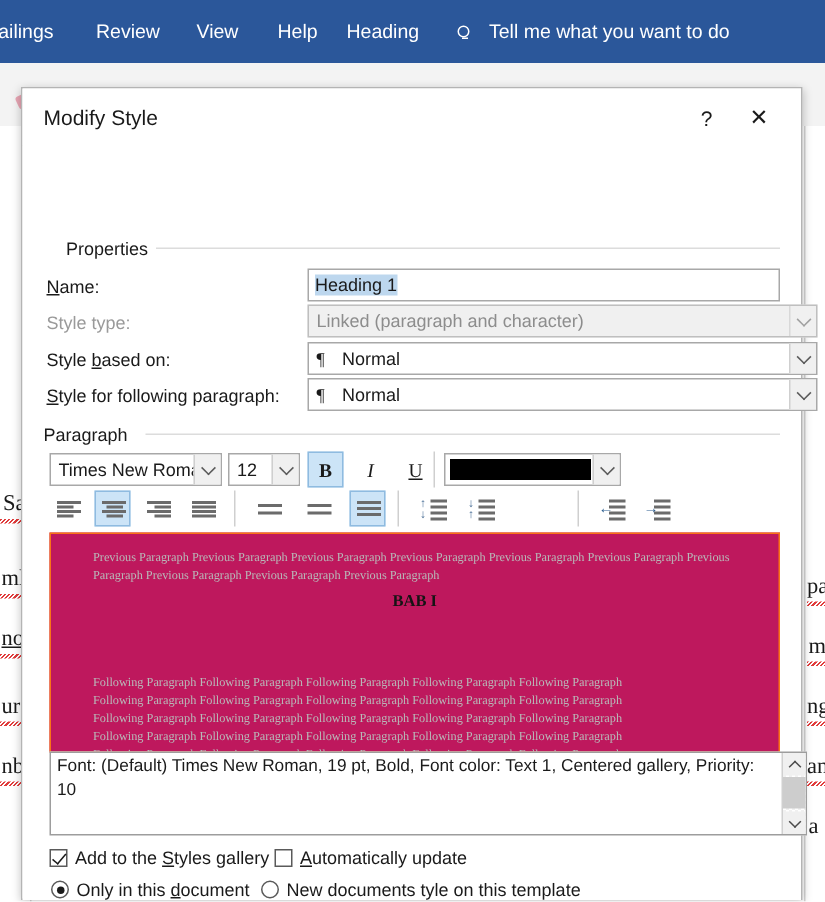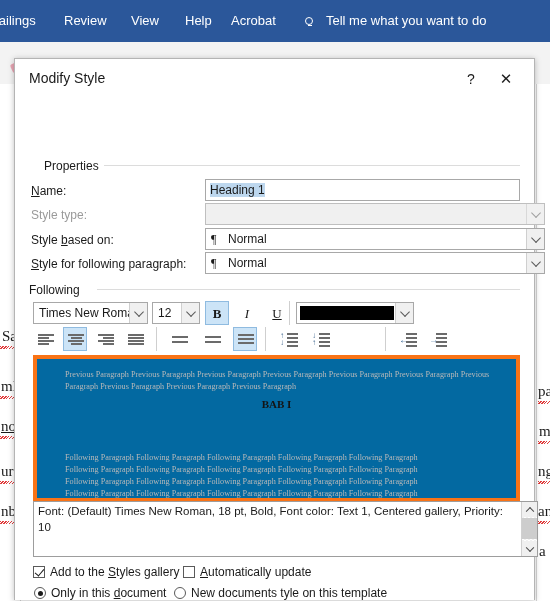--- a/index.html
+++ b/index.html
@@ -198,21 +198,21 @@
     color:#4a6f96;font-size:8px;line-height:7px;
   }
   .indent-ic{position:absolute;left:3px;top:5px;width:18px;height:13px;}
   .indent-ic i{position:absolute;display:block;height:1.5px;background:#6b6b6b;right:0;}
   .indent-arrow{
     position:absolute;left:0;top:3px;width:8px;height:7px;color:#2e5f90;font-size:10px;line-height:7px;
   }
 
   
   .preview{
-    position:absolute;box-sizing:border-box;border:4px solid #f97316;background:#0369a1;
+    position:absolute;box-sizing:border-box;border:1px solid #f97316;background:#be185d;
     overflow:hidden;
   }
   .prev-prev, .prev-follow{
     position:absolute;left:28px;right:20px;
     font-family:"Liberation Serif", serif;font-size:8.2px;color:#b9b9b9;
     line-height:11.5px;text-align:left;
   }
   .prev-head{
     position:absolute;left:0;width:100%;text-align:center;
     font-family:"Liberation Serif", serif;font-weight:bold;font-size:11px;color:#141414;
@@ -268,21 +268,21 @@
 </head>
 <body>
 
 <div id="app-bg">
 
   <div class="ribbon-tabs">
     <div class="tab" style="left:-12px">Mailings</div>
     <div class="tab" style="left:64px">Review</div>
     <div class="tab" style="left:131px">View</div>
     <div class="tab" style="left:185px">Help</div>
-    <div class="tab" style="left:231px">Acrobat</div>
+    <div class="tab" style="left:231px">Heading</div>
     <div class="tellme-bulb"></div>
     <div class="tab" style="left:326px">Tell me what you want to do</div>
   </div>
 
   <div class="ribbon-body">
     <div class="rb-icon" style="left:6px;font-family:'Liberation Serif',serif;font-size:14px;color:#2e5f90;">A</div>
     <div class="rb-sep" style="left:26px;"></div>
     <div class="rb-listicon" style="left:36px;">
         <b>•</b>
         <b class="m">•</b>
@@ -373,20 +373,21 @@
     <div class="group-label" style="left:14px;top:62px;margin-left:15px;">Properties</div>
     <div class="group-rule" style="left:77px;top:68px;width:428px;"></div>
 
     <div class="field-label" style="left:16px;top:87px;"><u>N</u>ame:</div>
     <div class="txtbox" style="left:190px;top:82px;width:315px;">
       <span class="sel">Heading 1</span>
     </div>
 
     <div class="field-label disabled" style="left:16px;top:111px;">Style type:</div>
     <div class="combo disabled" style="left:190px;top:106px;width:340px;">
+      <div class="val" style="width:315px;">Linked (paragraph and character)</div>
       <div class="arrowbtn">
           <span class="chev"></span>
         </div>
     </div>
 
     <div class="field-label" style="left:16px;top:136px;">Style <u>b</u>ased on:</div>
     <div class="combo" style="left:190px;top:131px;width:340px;">
       <div class="pil">¶</div>
       <div class="val" style="left:22px;width:295px;">Normal</div>
       <div class="arrowbtn">
@@ -396,21 +397,21 @@
 
     <div class="field-label" style="left:16px;top:160px;"><u>S</u>tyle for following paragraph:</div>
     <div class="combo" style="left:190px;top:155px;width:340px;">
       <div class="pil">¶</div>
       <div class="val" style="left:22px;width:295px;">Normal</div>
       <div class="arrowbtn">
           <span class="chev"></span>
         </div>
     </div>
 
-    <div class="group-label" style="left:14px;top:186px;">Following</div>
+    <div class="group-label" style="left:14px;top:186px;">Paragraph</div>
     <div class="group-rule" style="left:82px;top:192px;width:423px;"></div>
 
     <div class="combo" style="left:18px;top:205px;width:115px;">
       <div class="val" style="width:92px;">Times New Roman</div>
       <div class="arrowbtn">
           <span class="chev"></span>
         </div>
     </div>
     <div class="combo" style="left:137px;top:205px;width:48px;">
       <div class="val" style="width:25px;">12</div>
@@ -534,21 +535,21 @@
       <div class="prev-head" style="top:39px;">BAB I</div>
       <div class="prev-follow" style="top:93px;">Following Paragraph Following Paragraph Following Paragraph Following Paragraph Following Paragraph</div>
       <div class="prev-follow" style="top:105px;">Following Paragraph Following Paragraph Following Paragraph Following Paragraph Following Paragraph</div>
       <div class="prev-follow" style="top:117px;">Following Paragraph Following Paragraph Following Paragraph Following Paragraph Following Paragraph</div>
       <div class="prev-follow" style="top:129px;">Following Paragraph Following Paragraph Following Paragraph Following Paragraph Following Paragraph</div>
       <div class="prev-follow" style="top:141px;">Following Paragraph Following Paragraph Following Paragraph Following Paragraph Following Paragraph</div>
     </div>
 
     <div class="descbox" style="left:18px;top:404px;width:505px;height:56px;">
       <div class="desc-text">
-        <span>Font: (Default) Times New Roman, 18 pt, Bold, Font color: Text 1, Centered</span>
+        <span>Font: (Default) Times New Roman, 19 pt, Bold, Font color: Text 1, Centered</span>
         <span>gallery, Priority: 10</span>
       </div>
       <div class="scroll-track">
         <div class="sc-btn up">
             <span class="sc-caret"></span>
           </div>
         <div class="sc-thumb" style="top:16px;height:21px;"></div>
         <div class="sc-btn dn">
             <span class="sc-caret"></span>
           </div>

